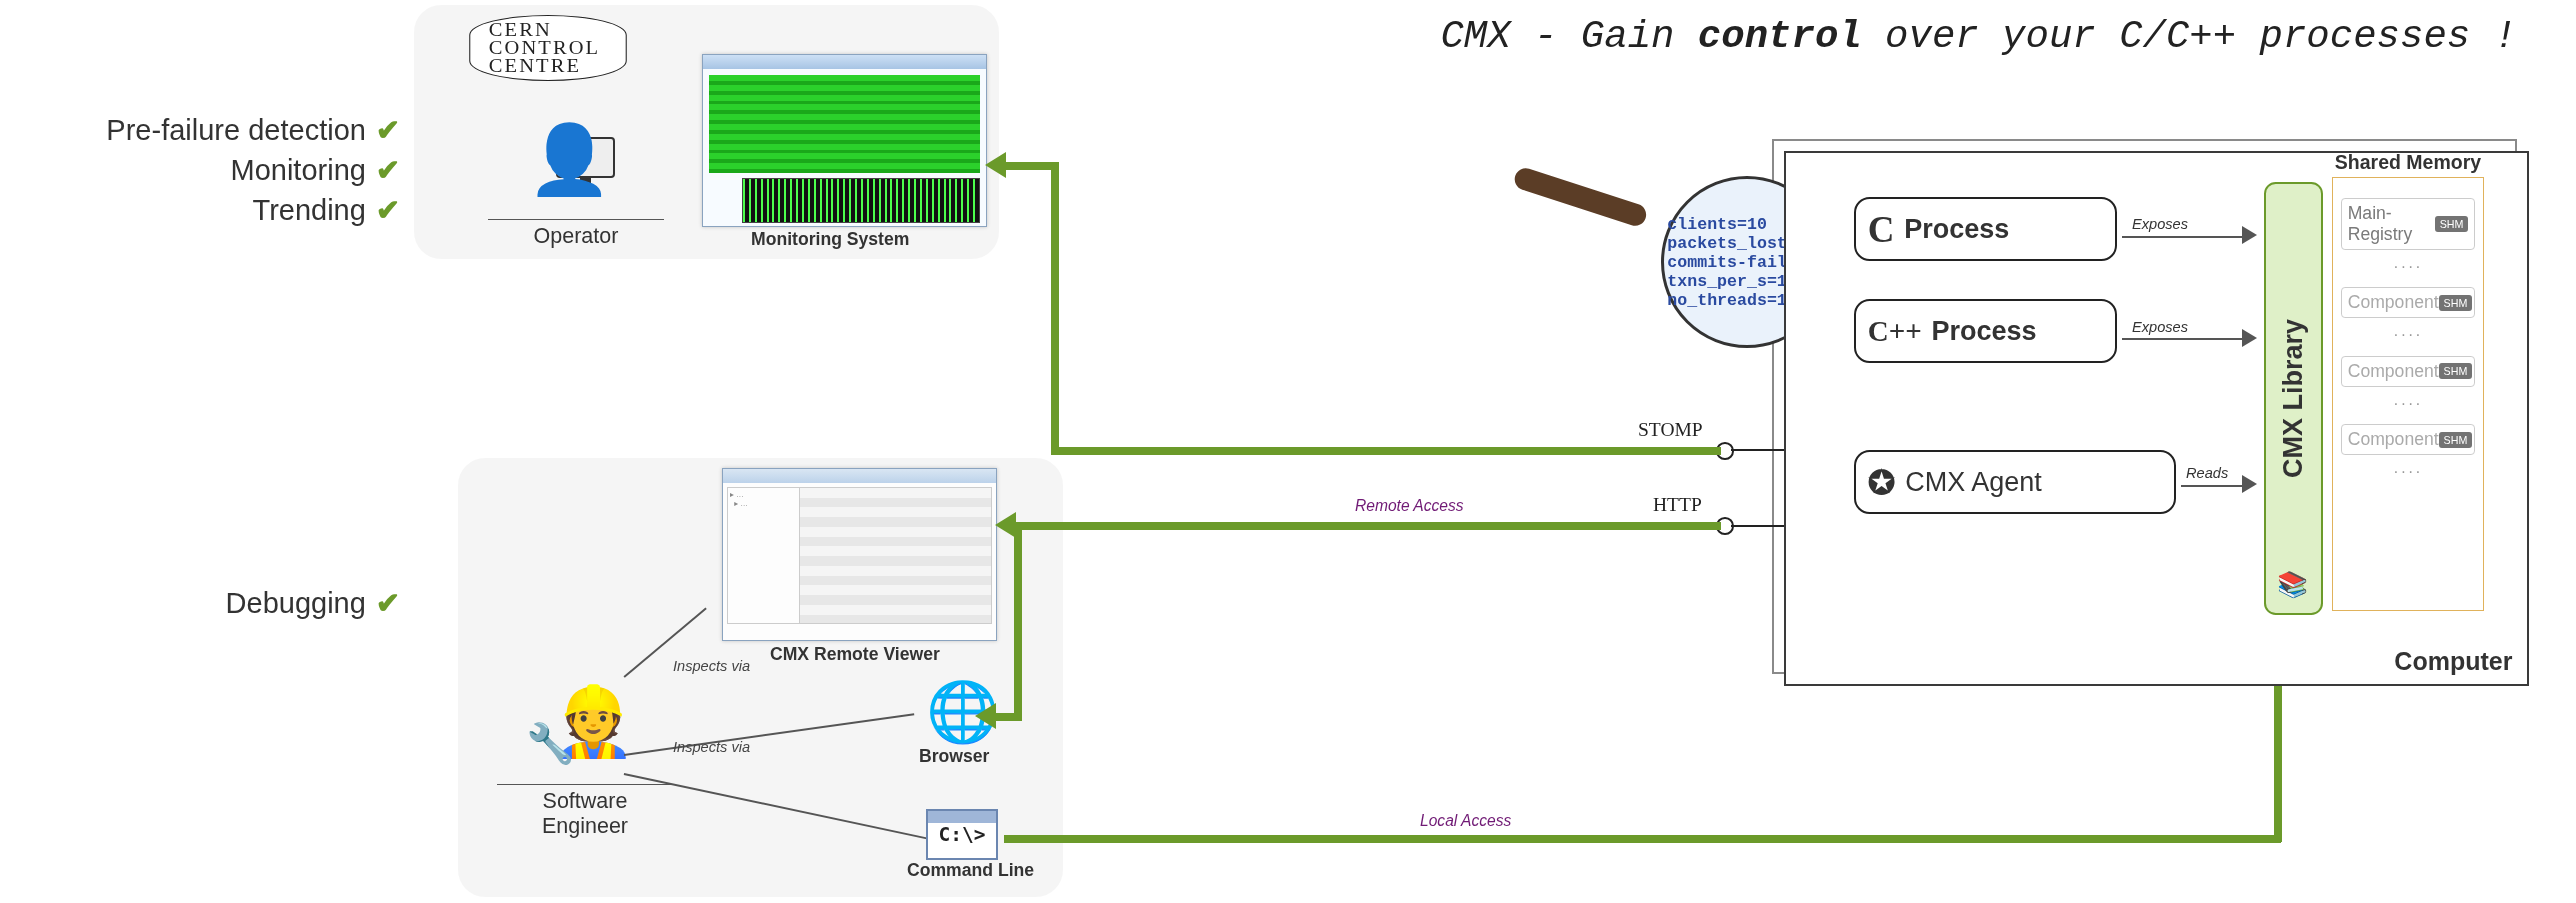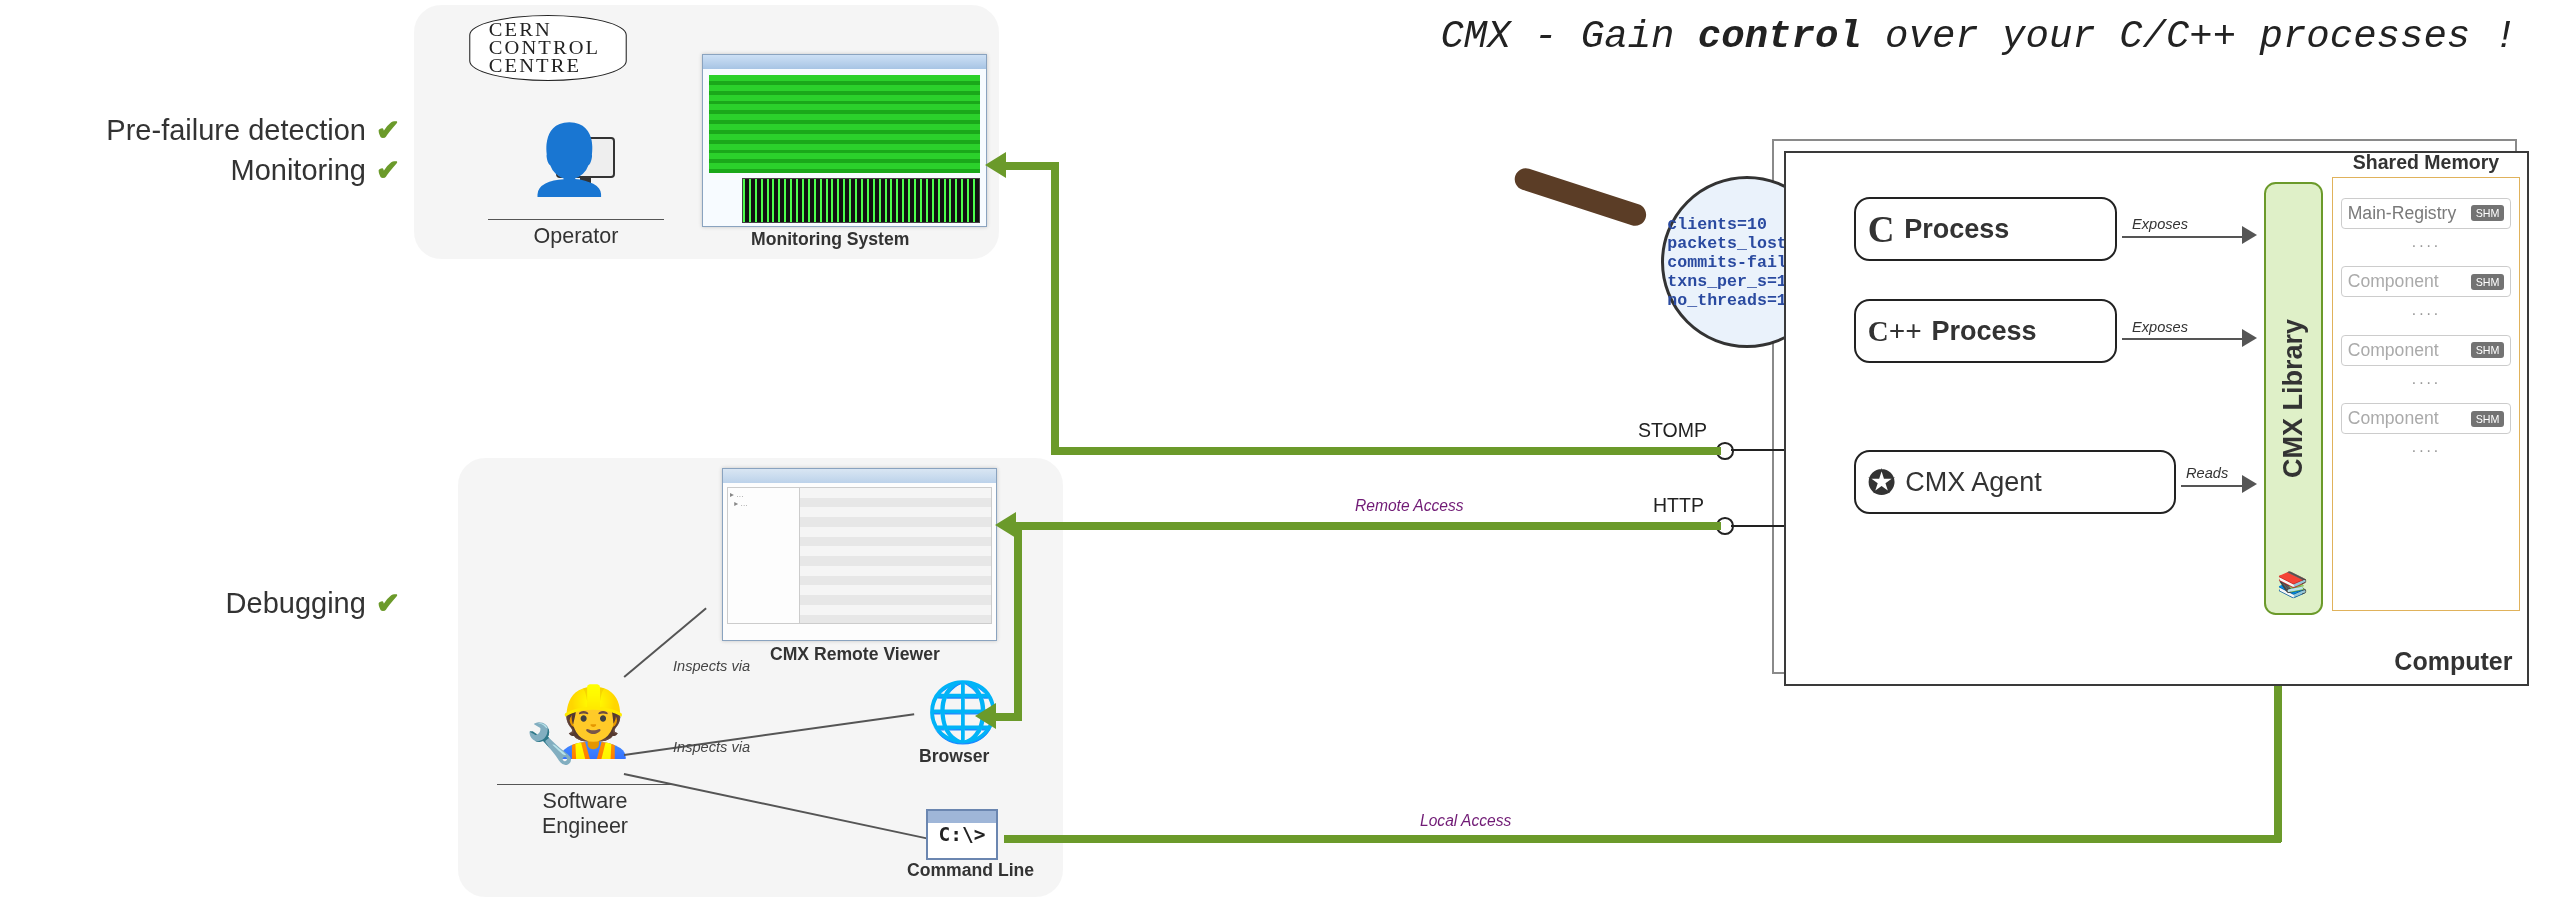--- a/index.html
+++ b/index.html
@@ -130,21 +130,21 @@
   .ahead{position:absolute;width:0;height:0;}
   .ahead.left{border-top:13.7px solid transparent;border-bottom:13.7px solid transparent;border-right:21.5px solid var(--green);}
   .ahead.up{border-left:13.7px solid transparent;border-right:13.7px solid transparent;border-bottom:21.5px solid var(--green);}
   .ahead.right{border-top:13.7px solid transparent;border-bottom:13.7px solid transparent;border-left:21.5px solid var(--green);}
 
   
   
 
   .node{position:absolute;width:13.7px;height:13.7px;border:2.9px solid #222;border-radius:50%;background:#fff;}
 
-  .protolbl{position:absolute;font-size:19.5px;color:#222;text-align:right;}
+  .protolbl{position:absolute;font-size:19.5px;color:#222;text-align:right;font-family:Liberation Serif, serif;}
 
   .routelbl{position:absolute;font-size:15.6px;font-style:italic;color:#701a75;}
 
   
   .computer{
     position:absolute;left:1784px;top:151px;width:741px;height:531px;
     border:2.4px solid #3a3a3a;background:#fff;
   }
   .computer .shadow{position:absolute;left:-13.7px;top:-13.7px;width:100%;height:100%;border:2.4px solid #8a8a8a;z-index:-1;background:#fff;}
   .computer .cap{position:absolute;right:14.6px;bottom:7.8px;font-size:25px;font-weight:bold;}
@@ -169,21 +169,21 @@
   
   .cmxlib{
     position:absolute;left:478px;top:29px;width:55px;height:429px;
     border:2px solid var(--green);border-radius:11.7px;background:#dff0c8;
     display:flex;align-items:center;justify-content:center;
   }
   .cmxlib span{transform:rotate(-90deg);font-size:27px;font-weight:bold;white-space:nowrap;}
 
   
   .shm{
-    position:absolute;left:546px;top:24.4px;width:188px;height:434px;
+    position:absolute;left:546px;top:24.4px;width:152px;height:434px;
     border:1.5px solid #e0b25b;
     padding:7.8px 7.8px 7.8px 7.8px;box-sizing:border-box;
   }
   .shm .cap{position:absolute;top:-27px;left:0;right:0;text-align:center;font-size:19.5px;}
   .shm .row{
     margin:11.7px 0 35px;border:1.5px solid #ccc;border-radius:3.9px;
     display:flex;align-items:center;justify-content:space-between;
     padding:3.9px 5.9px;font-size:17.6px;color:#aaa;
   }
   .shm .row.first{color:#7a7a7a;}
@@ -211,20 +211,21 @@
 </head>
 <body>
 
 <div class="title">
   <span>CMX - Gain </span><span class="bold">control</span><span> over your C/C++ processes !</span>
 </div>
 
 <div class="bullets b-top">
   <div><span>Pre-failure detection</span><span class="tick">✔</span></div>
   <div><span>Monitoring</span><span class="tick">✔</span></div>
+  <div><span>Trending</span><span class="tick">✔</span></div>
 </div>
 <div class="bullets b-bot">
   <div><span>Debugging</span><span class="tick">✔</span></div>
 </div>
 
 <div class="ccc">
   <div>C<span>ERN</span></div>
   <div>C<span>ONTROL</span></div>
   <div>C<span>ENTRE</span></div>
 </div>

